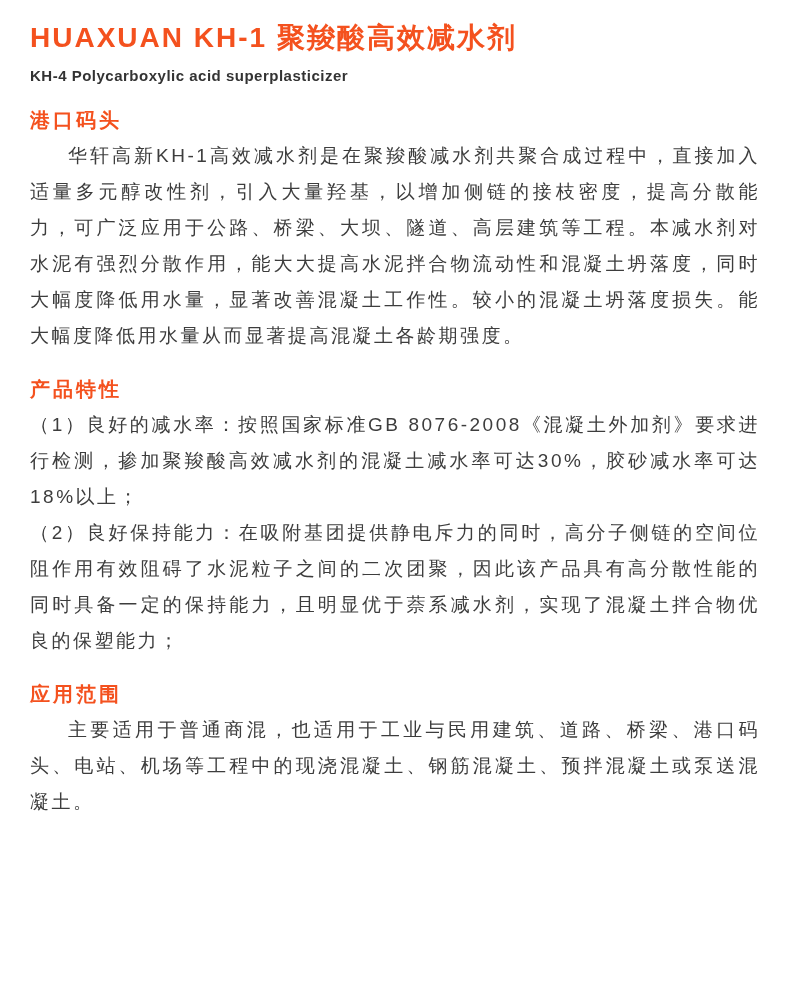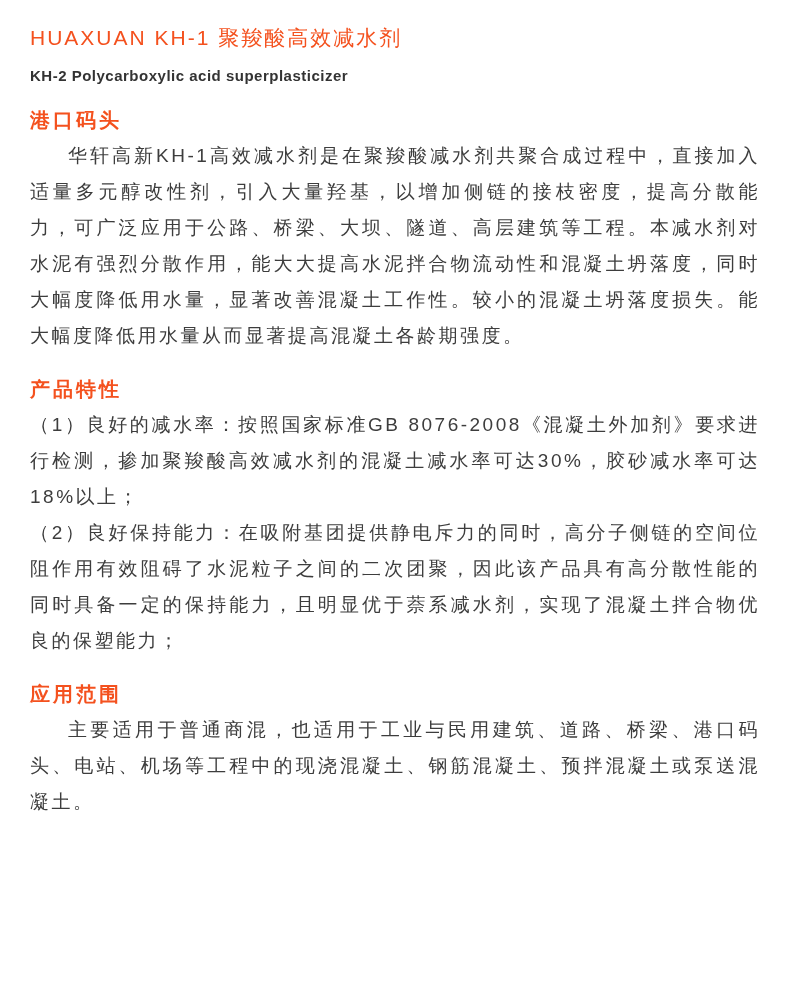--- a/index.html
+++ b/index.html
@@ -13,22 +13,22 @@
     font-family: "Liberation Sans", sans-serif;
   }
   .page {
     width: 790px;
     min-height: 982px;
     background: #ffffff;
     padding: 22px 30px 30px 30px;
   }
   .page-title {
     color: var(--accent);
-    font-size: 21px;
-    font-weight: normal;
+    font-size: 28px;
+    font-weight: bold;
     letter-spacing: 2px;
     line-height: 32px;
   }
   .page-subtitle {
     color: var(--subtitle-text);
     font-size: 15px;
     font-weight: bold;
     letter-spacing: 0.5px;
     margin-top: 13px;
     line-height: 18px;
@@ -55,21 +55,21 @@
     text-indent: 2em;
   }
 </style>
 </head>
 <body>
 
 <div class="page">
 
   <h1 class="page-title">HUAXUAN KH-1 聚羧酸高效减水剂</h1>
 
-  <div class="page-subtitle">KH-2 Polycarboxylic acid superplasticizer</div>
+  <div class="page-subtitle">KH-4 Polycarboxylic acid superplasticizer</div>
 
   <h2 class="section-heading">港口码头</h2>
 
   <p class="para indent">华轩高新KH-1高效减水剂是在聚羧酸减水剂共聚合成过程中，直接加入适量多元醇改性剂，引入大量羟基，以增加侧链的接枝密度，提高分散能力，可广泛应用于公路、桥梁、大坝、隧道、高层建筑等工程。本减水剂对水泥有强烈分散作用，能大大提高水泥拌合物流动性和混凝土坍落度，同时大幅度降低用水量，显著改善混凝土工作性。较小的混凝土坍落度损失。能大幅度降低用水量从而显著提高混凝土各龄期强度。</p>
 
   <h2 class="section-heading">产品特性</h2>
 
   <p class="para">（1）良好的减水率：按照国家标准GB 8076-2008《混凝土外加剂》要求进行检测，掺加聚羧酸高效减水剂的混凝土减水率可达30%，胶砂减水率可达18%以上；</p>
 
   <p class="para">（2）良好保持能力：在吸附基团提供静电斥力的同时，高分子侧链的空间位阻作用有效阻碍了水泥粒子之间的二次团聚，因此该产品具有高分散性能的同时具备一定的保持能力，且明显优于萘系减水剂，实现了混凝土拌合物优良的保塑能力；</p>

